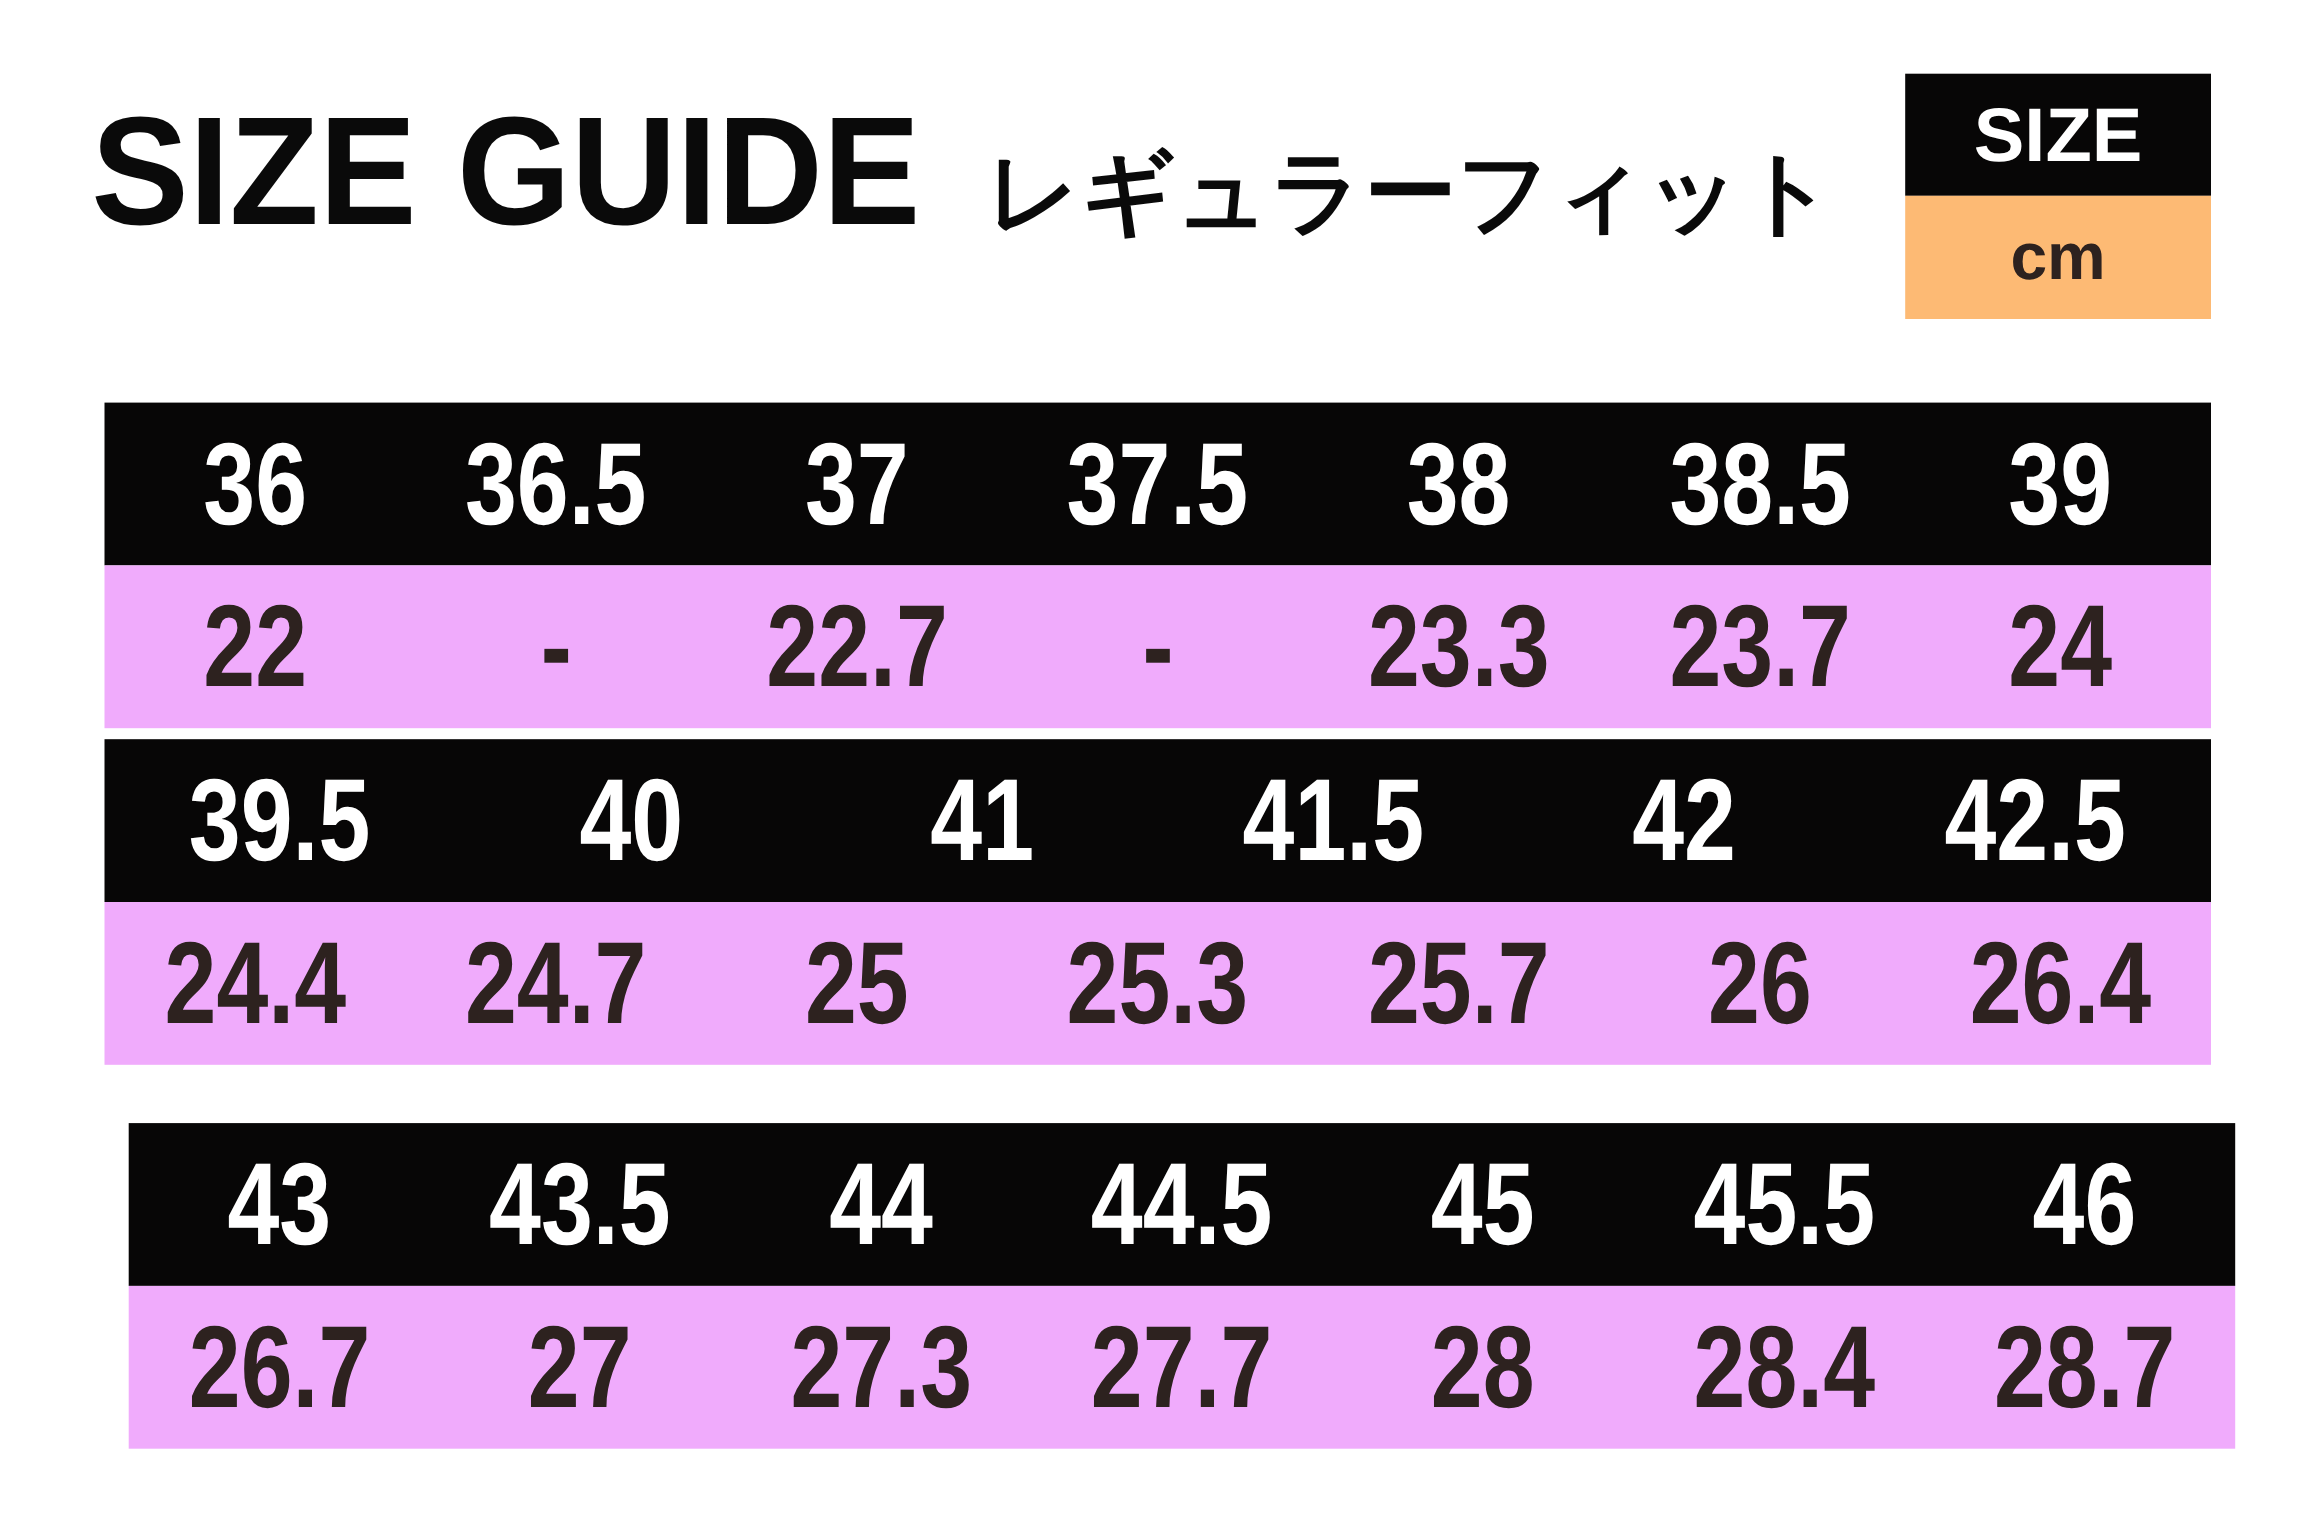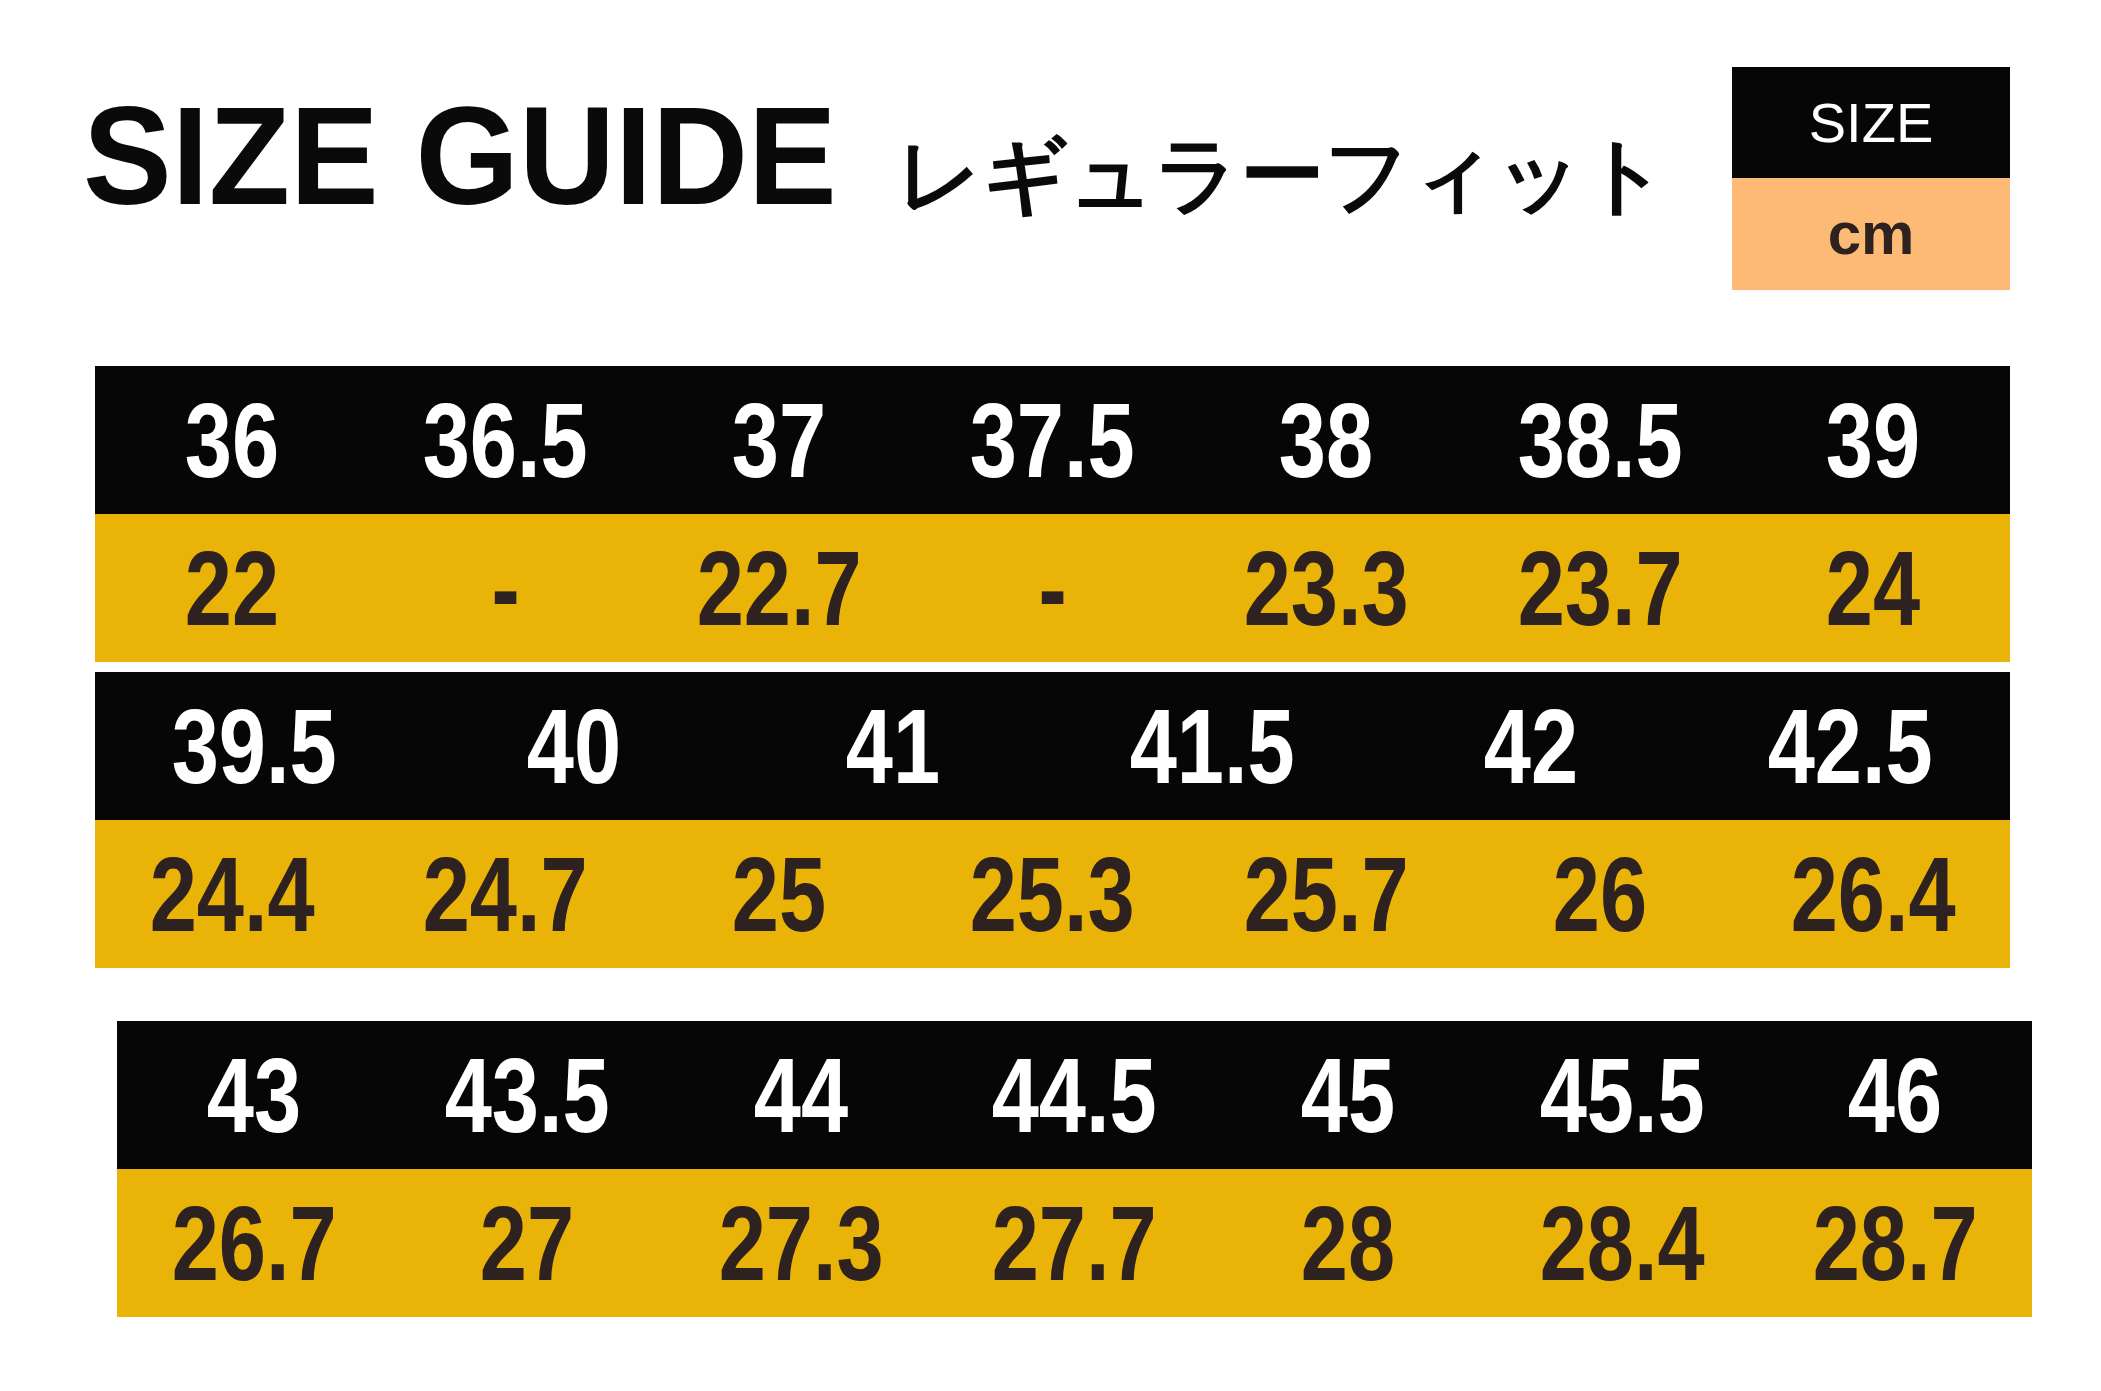--- a/index.html
+++ b/index.html
@@ -32,39 +32,39 @@
 
   
   .legend{
     position:absolute;left:1732px;top:67px;width:278px;
   }
   .legend .size-box{
     height:111px;background:#070606;
     display:flex;align-items:center;justify-content:center;
   }
   .legend .size-box span{
-    color:#ffffff;font-size:56px;font-weight:normal;line-height:1;
+    color:#ffffff;font-size:69px;font-weight:bold;line-height:1;
   }
   .legend .cm-box{
     height:112px;background:#fdba74;
     display:flex;align-items:center;justify-content:center;
   }
   .legend .cm-box span{
     color:#2d221f;font-size:60px;font-weight:bold;line-height:1;
   }
 
   
   .size-table{position:absolute;left:83px;top:0;width:1927px;height:1391px;}
   .group{position:absolute;left:0;width:1927px;}
   .group:nth-child(1){top:366px;}
   .group:nth-child(2){top:672px;}
   .group:nth-child(3){top:1021px;padding-left:22px;}
   .row{height:148px;display:flex;margin-left:12px;}
   .row-black{background:#070606;color:#ffffff;}
-  .row-gray{background:#eab308;color:#2d221f;}
+  .row-gray{background:#f0abfc;color:#2d221f;}
   .cell{
     flex:1 1 0;display:flex;align-items:center;justify-content:center;
     overflow:visible;
   }
   .cell span{
     display:inline-block;
     font-size:106px;font-weight:bold;line-height:1;
     transform:scaleX(0.8);transform-origin:center center;
     white-space:nowrap;
   }

